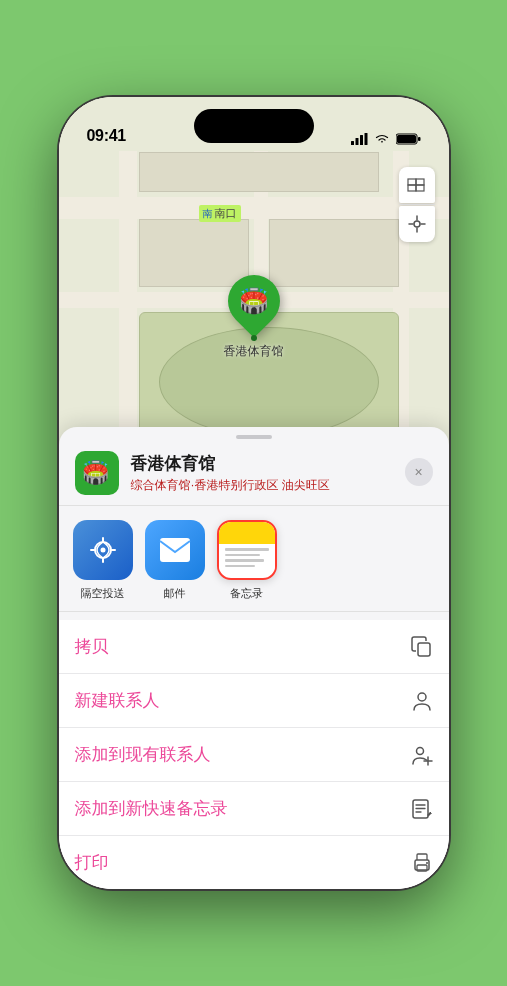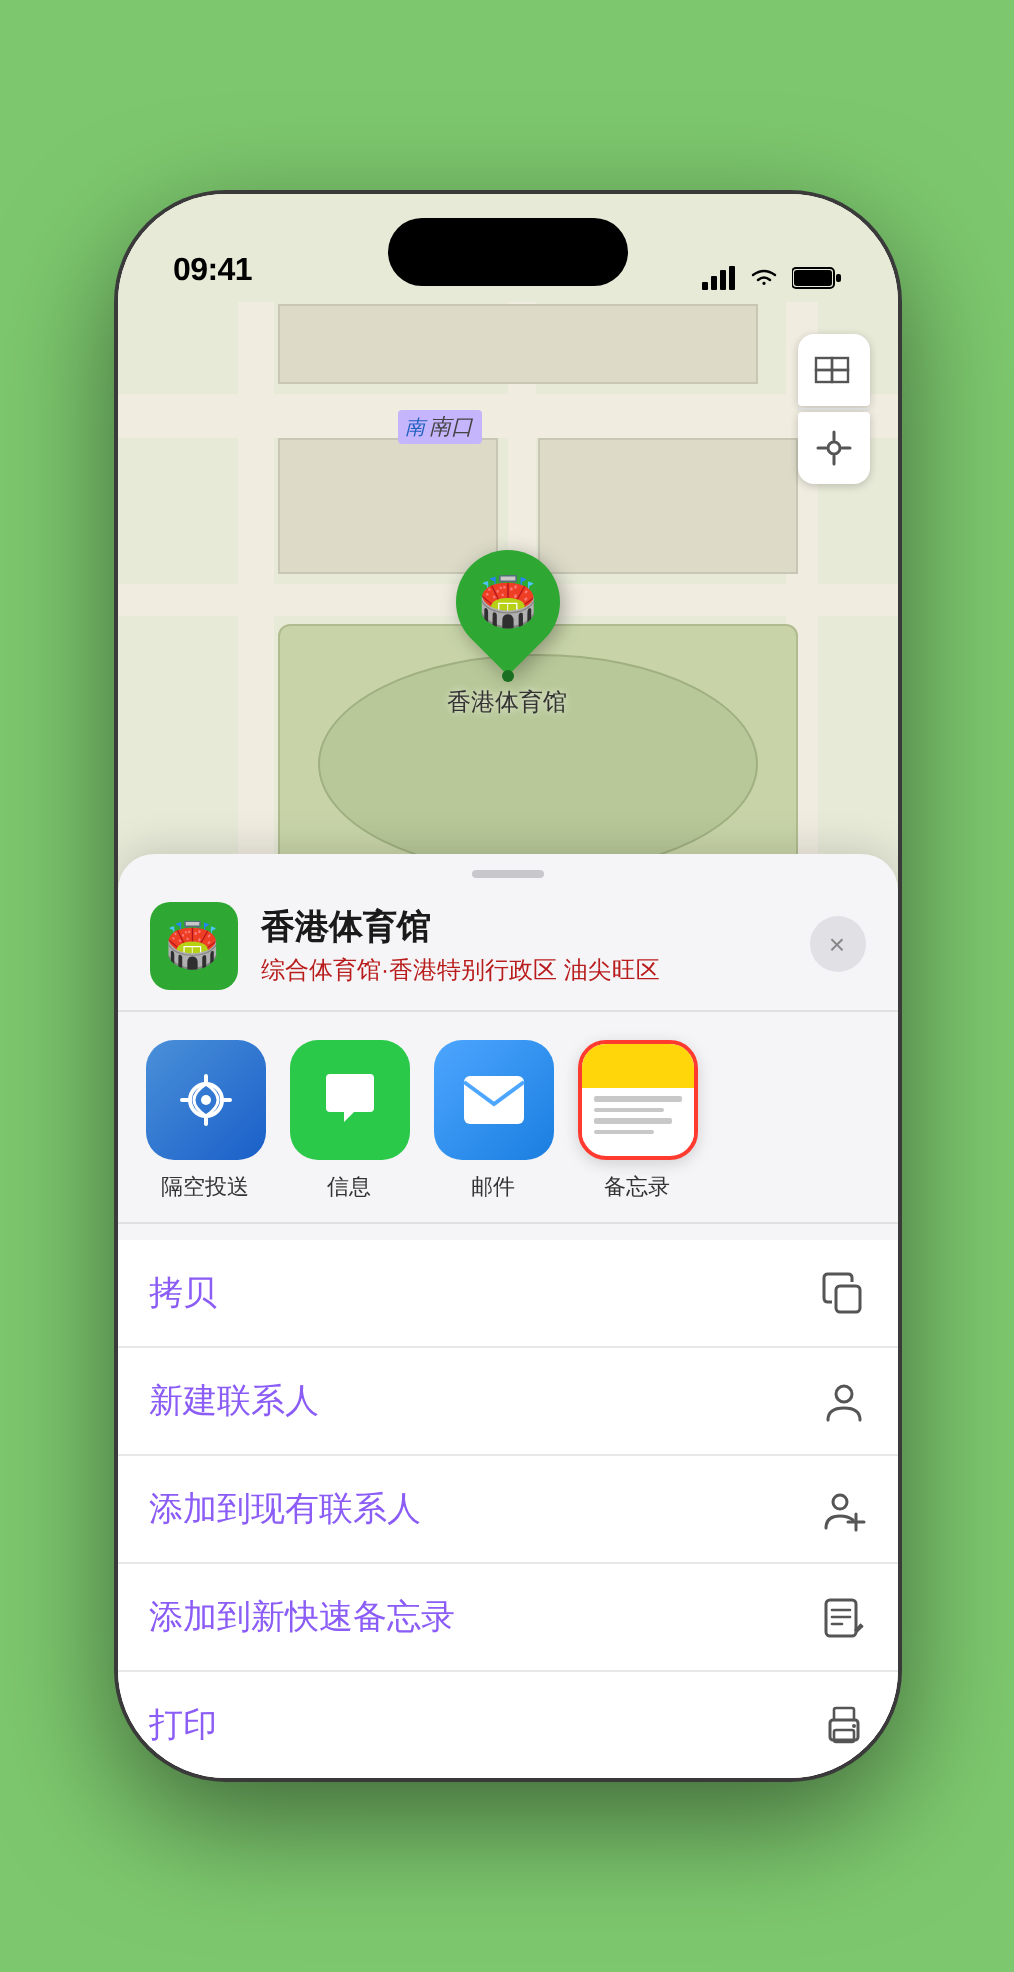--- a/index.html
+++ b/index.html
@@ -82,26 +82,25 @@
       top: 0; left: 0; right: 0; bottom: 0;
     }
 
     
     .gate-label {
       position: absolute;
       top: 108px;
       left: 140px;
       font-size: 11px;
       color: #444;
-      background: #c4b5fd;
+      background: #bef264;
       padding: 1px 4px;
       border-radius: 2px;
       white-space: nowrap;
       z-index: 10;
-      font-style: italic;
     }
     .gate-label .direction {
       color: #2060c0;
       font-size: 10px;
       margin-right: 2px;
     }
 
     
     .map-controls {
       position: absolute;
@@ -258,21 +257,21 @@
       align-items: center;
       justify-content: space-between;
       padding: 15px 16px;
       border-bottom: 0.5px solid #e8e8ea;
     }
     .action-item:last-child {
       border-bottom: none;
     }
     .action-label {
       font-size: 17px;
-      color: #8b5cf6;
+      color: #ec4899;
     }
 
     
     .home-indicator {
       position: absolute;
       bottom: 8px;
       left: 50%;
       transform: translateX(-50%);
       width: 130px;
       height: 5px;
@@ -393,28 +392,20 @@
               <circle cx="16" cy="16" r="2.5" fill="white"></circle>
               <line x1="16" y1="4" x2="16" y2="8" stroke="white" stroke-width="2" stroke-linecap="round"></line>
               <line x1="16" y1="24" x2="16" y2="28" stroke="white" stroke-width="2" stroke-linecap="round"></line>
               <line x1="4" y1="16" x2="8" y2="16" stroke="white" stroke-width="2" stroke-linecap="round"></line>
               <line x1="24" y1="16" x2="28" y2="16" stroke="white" stroke-width="2" stroke-linecap="round"></line>
             </svg>
           </div>
           <span class="share-label">隔空投送</span>
         </div>
 
-        <div class="share-item">
-          <div class="share-icon messages">
-            <svg width="34" height="34" viewBox="0 0 34 34">
-              <path d="M5 6 Q5 4 7 4 L27 4 Q29 4 29 6 L29 21 Q29 23 27 23 L19 23 L14 28 L14 23 L7 23 Q5 23 5 21 Z" fill="white"></path>
-            </svg>
-          </div>
-          <span class="share-label">信息</span>
-        </div>
 
         <div class="share-item">
           <div class="share-icon mail">
             <svg width="34" height="28" viewBox="0 0 34 28">
               <rect x="2" y="2" width="30" height="24" rx="3" fill="white"></rect>
               <path d="M2 5 L17 16 L32 5" stroke="#4da6ff" stroke-width="2" fill="none"></path>
             </svg>
           </div>
           <span class="share-label">邮件</span>
         </div>

